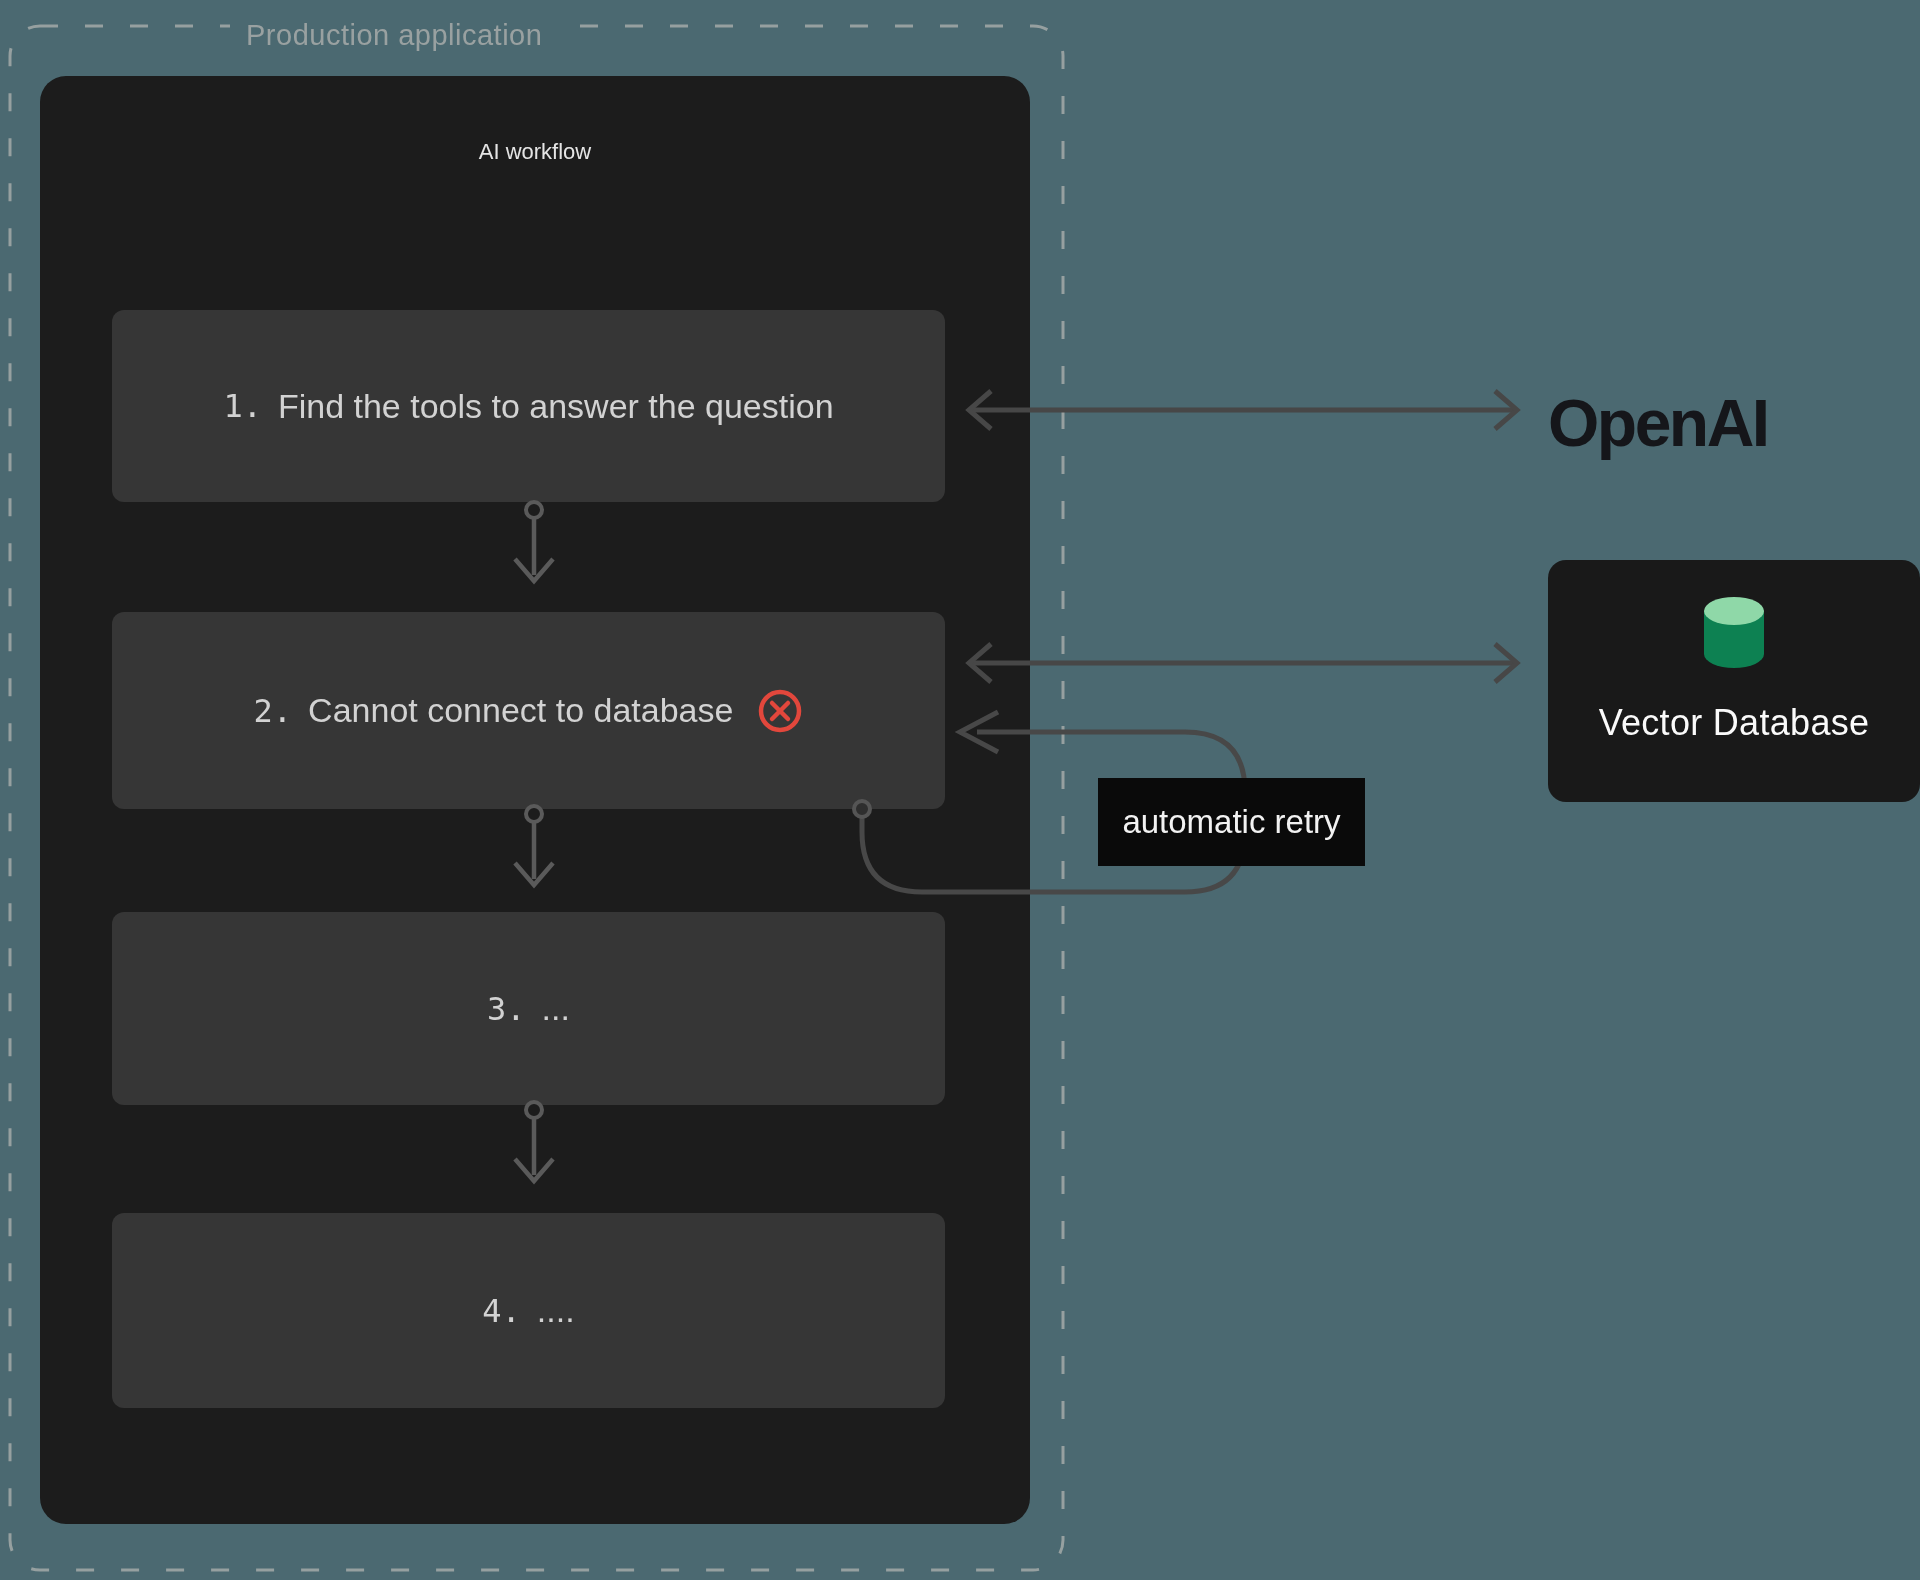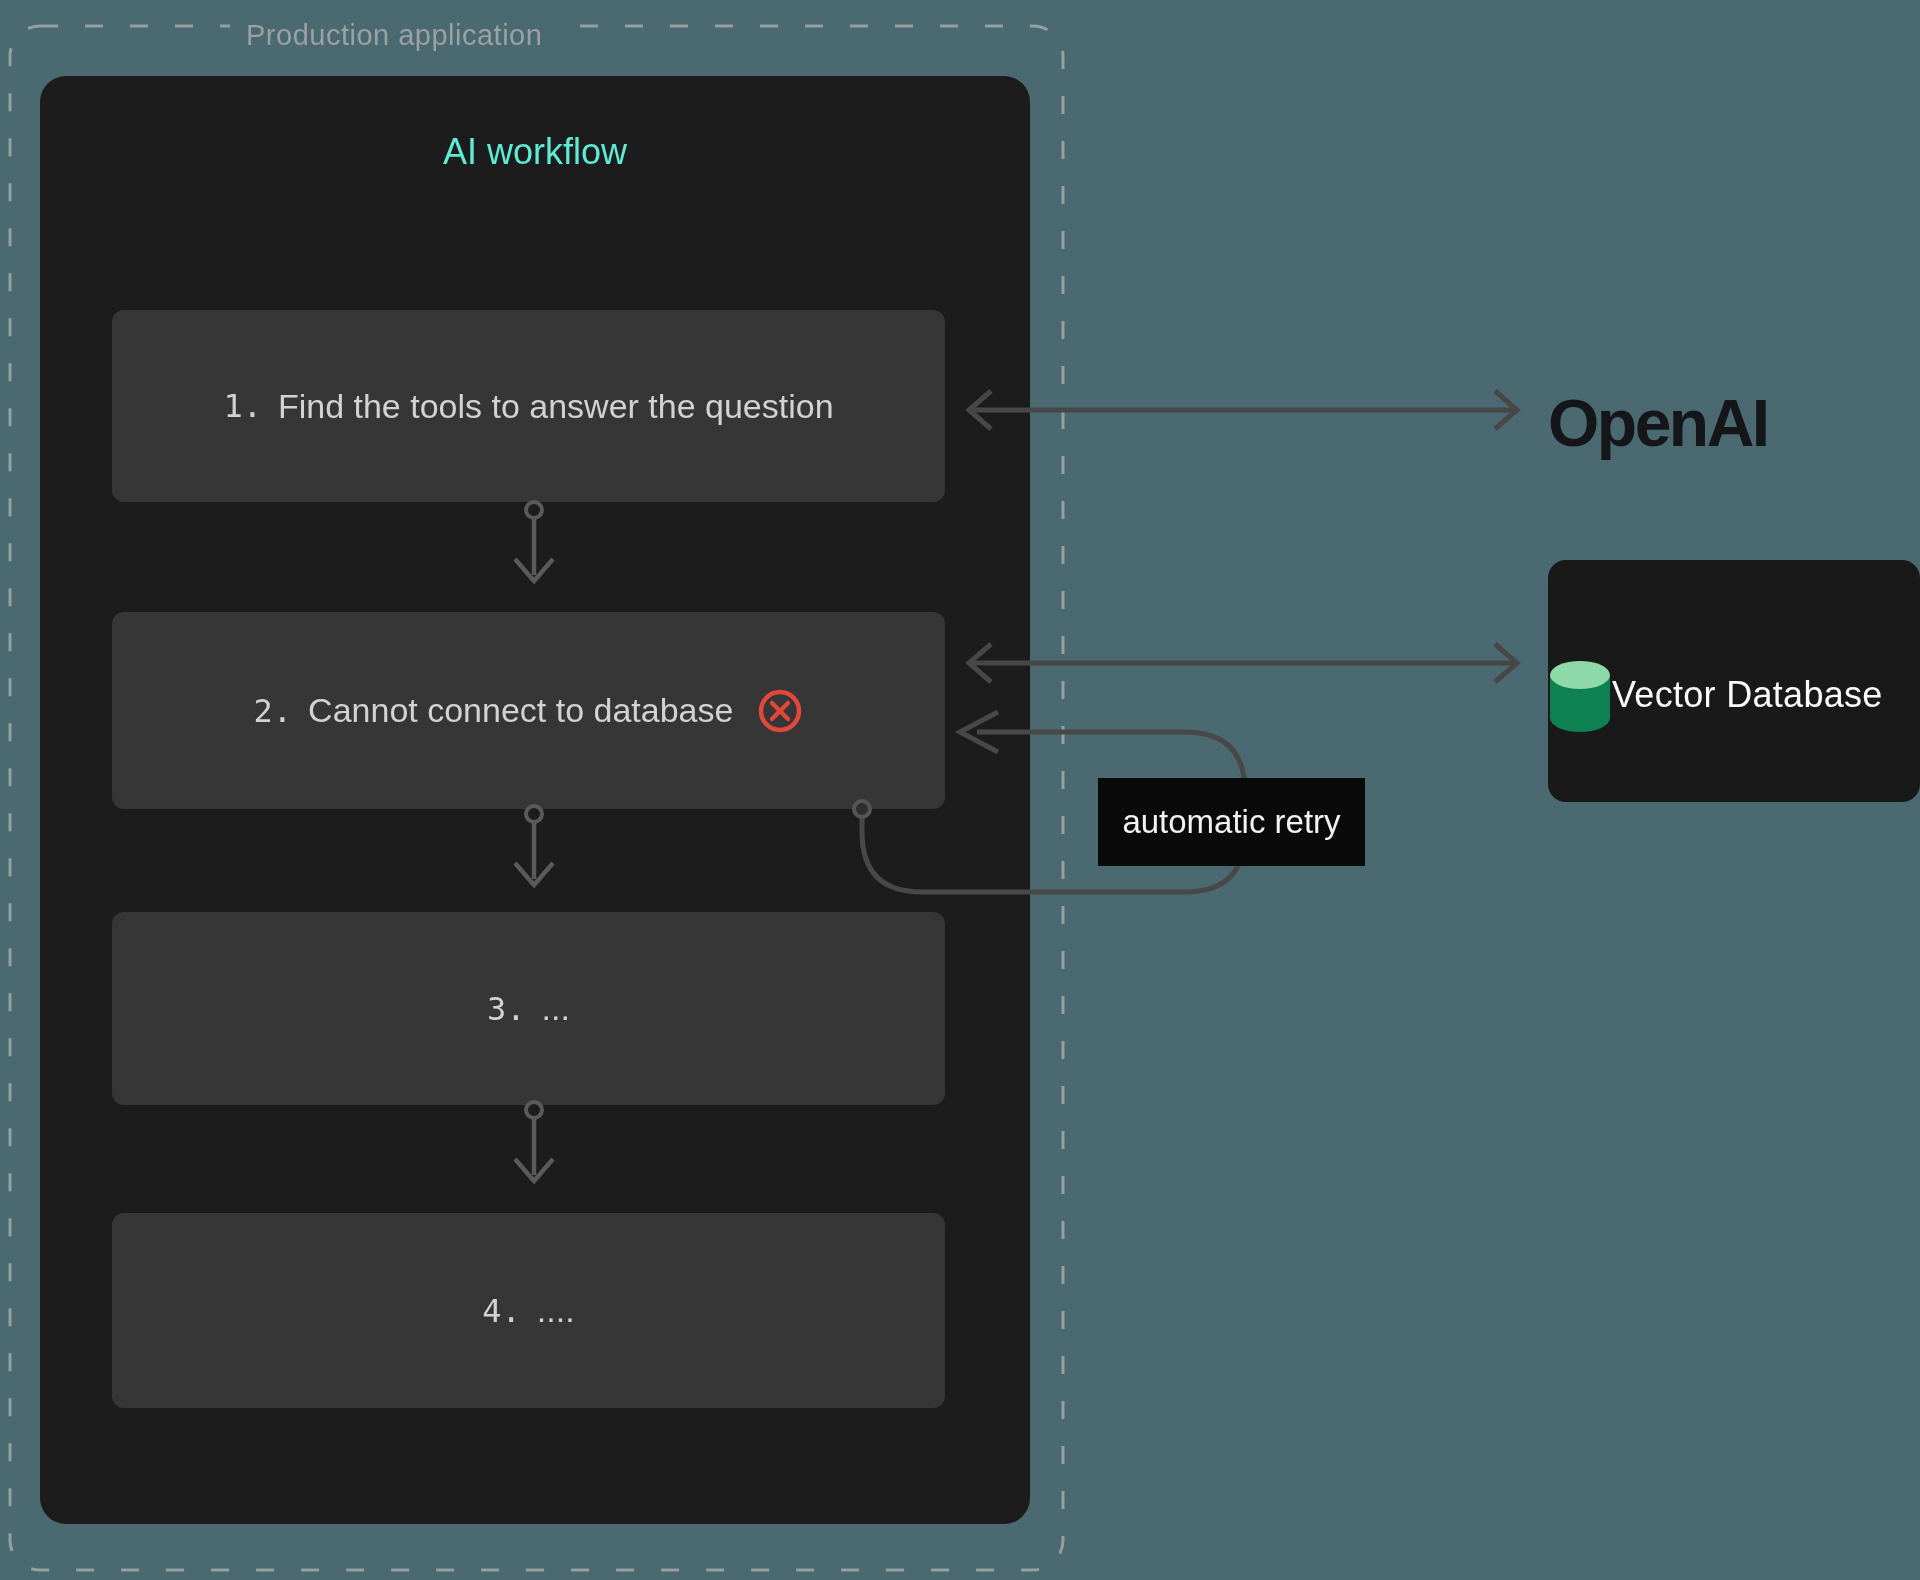--- a/index.html
+++ b/index.html
@@ -18,21 +18,21 @@
     font-size:29px; letter-spacing:0.5px; color:#99a1a1; white-space:nowrap;
   }
 
   
   .panel{
     left:40px; top:76px; width:990px; height:1448px;
     background:#1c1c1c; border-radius:26px; z-index:2;
   }
   .panel-title{
     left:40px; top:128px; width:990px; z-index:3;
-    text-align:center; color:#5eead4; font-size:36px; line-height:47px;
+    text-align:center; color:#e5e5e5; font-size:22px; line-height:47px;
   }
 
   
   .step{
     left:112px; width:833px; background:#363636; border-radius:12px; z-index:3;
     display:flex; align-items:center; justify-content:center;
     color:#d2d2d2; font-size:34px;
   }
   .step .num{font-family:"DejaVu Sans Mono", monospace; margin-right:16px; font-size:32px;}
   .step-1{top:310px; height:192px;}
@@ -59,21 +59,21 @@
     display:flex; align-items:center; gap:16px;flex-direction:column;}
   .openai-word{
     font-size:66px; font-weight:700; color:#15161a; letter-spacing:-2.5px;
     line-height:98px; white-space:nowrap;
   }
 
   
   .vdb-card{
     left:1548px; top:560px; width:372px; height:242px; z-index:2;
     background:#191919; border-radius:18px;
-    display:flex; flex-direction:row; align-items:center;
+    display:flex; flex-direction:column; align-items:center;
   }
   .vdb-cyl{margin-top:36px; display:block;}
   .vdb-label{margin-top:28px; color:#fafafa; font-size:36px; letter-spacing:0.3px; white-space:nowrap;}
 </style>
 </head>
 <body>
 
 <div class="canvas">
 
   <svg class="abs prod-border" width="1057" height="1548">

